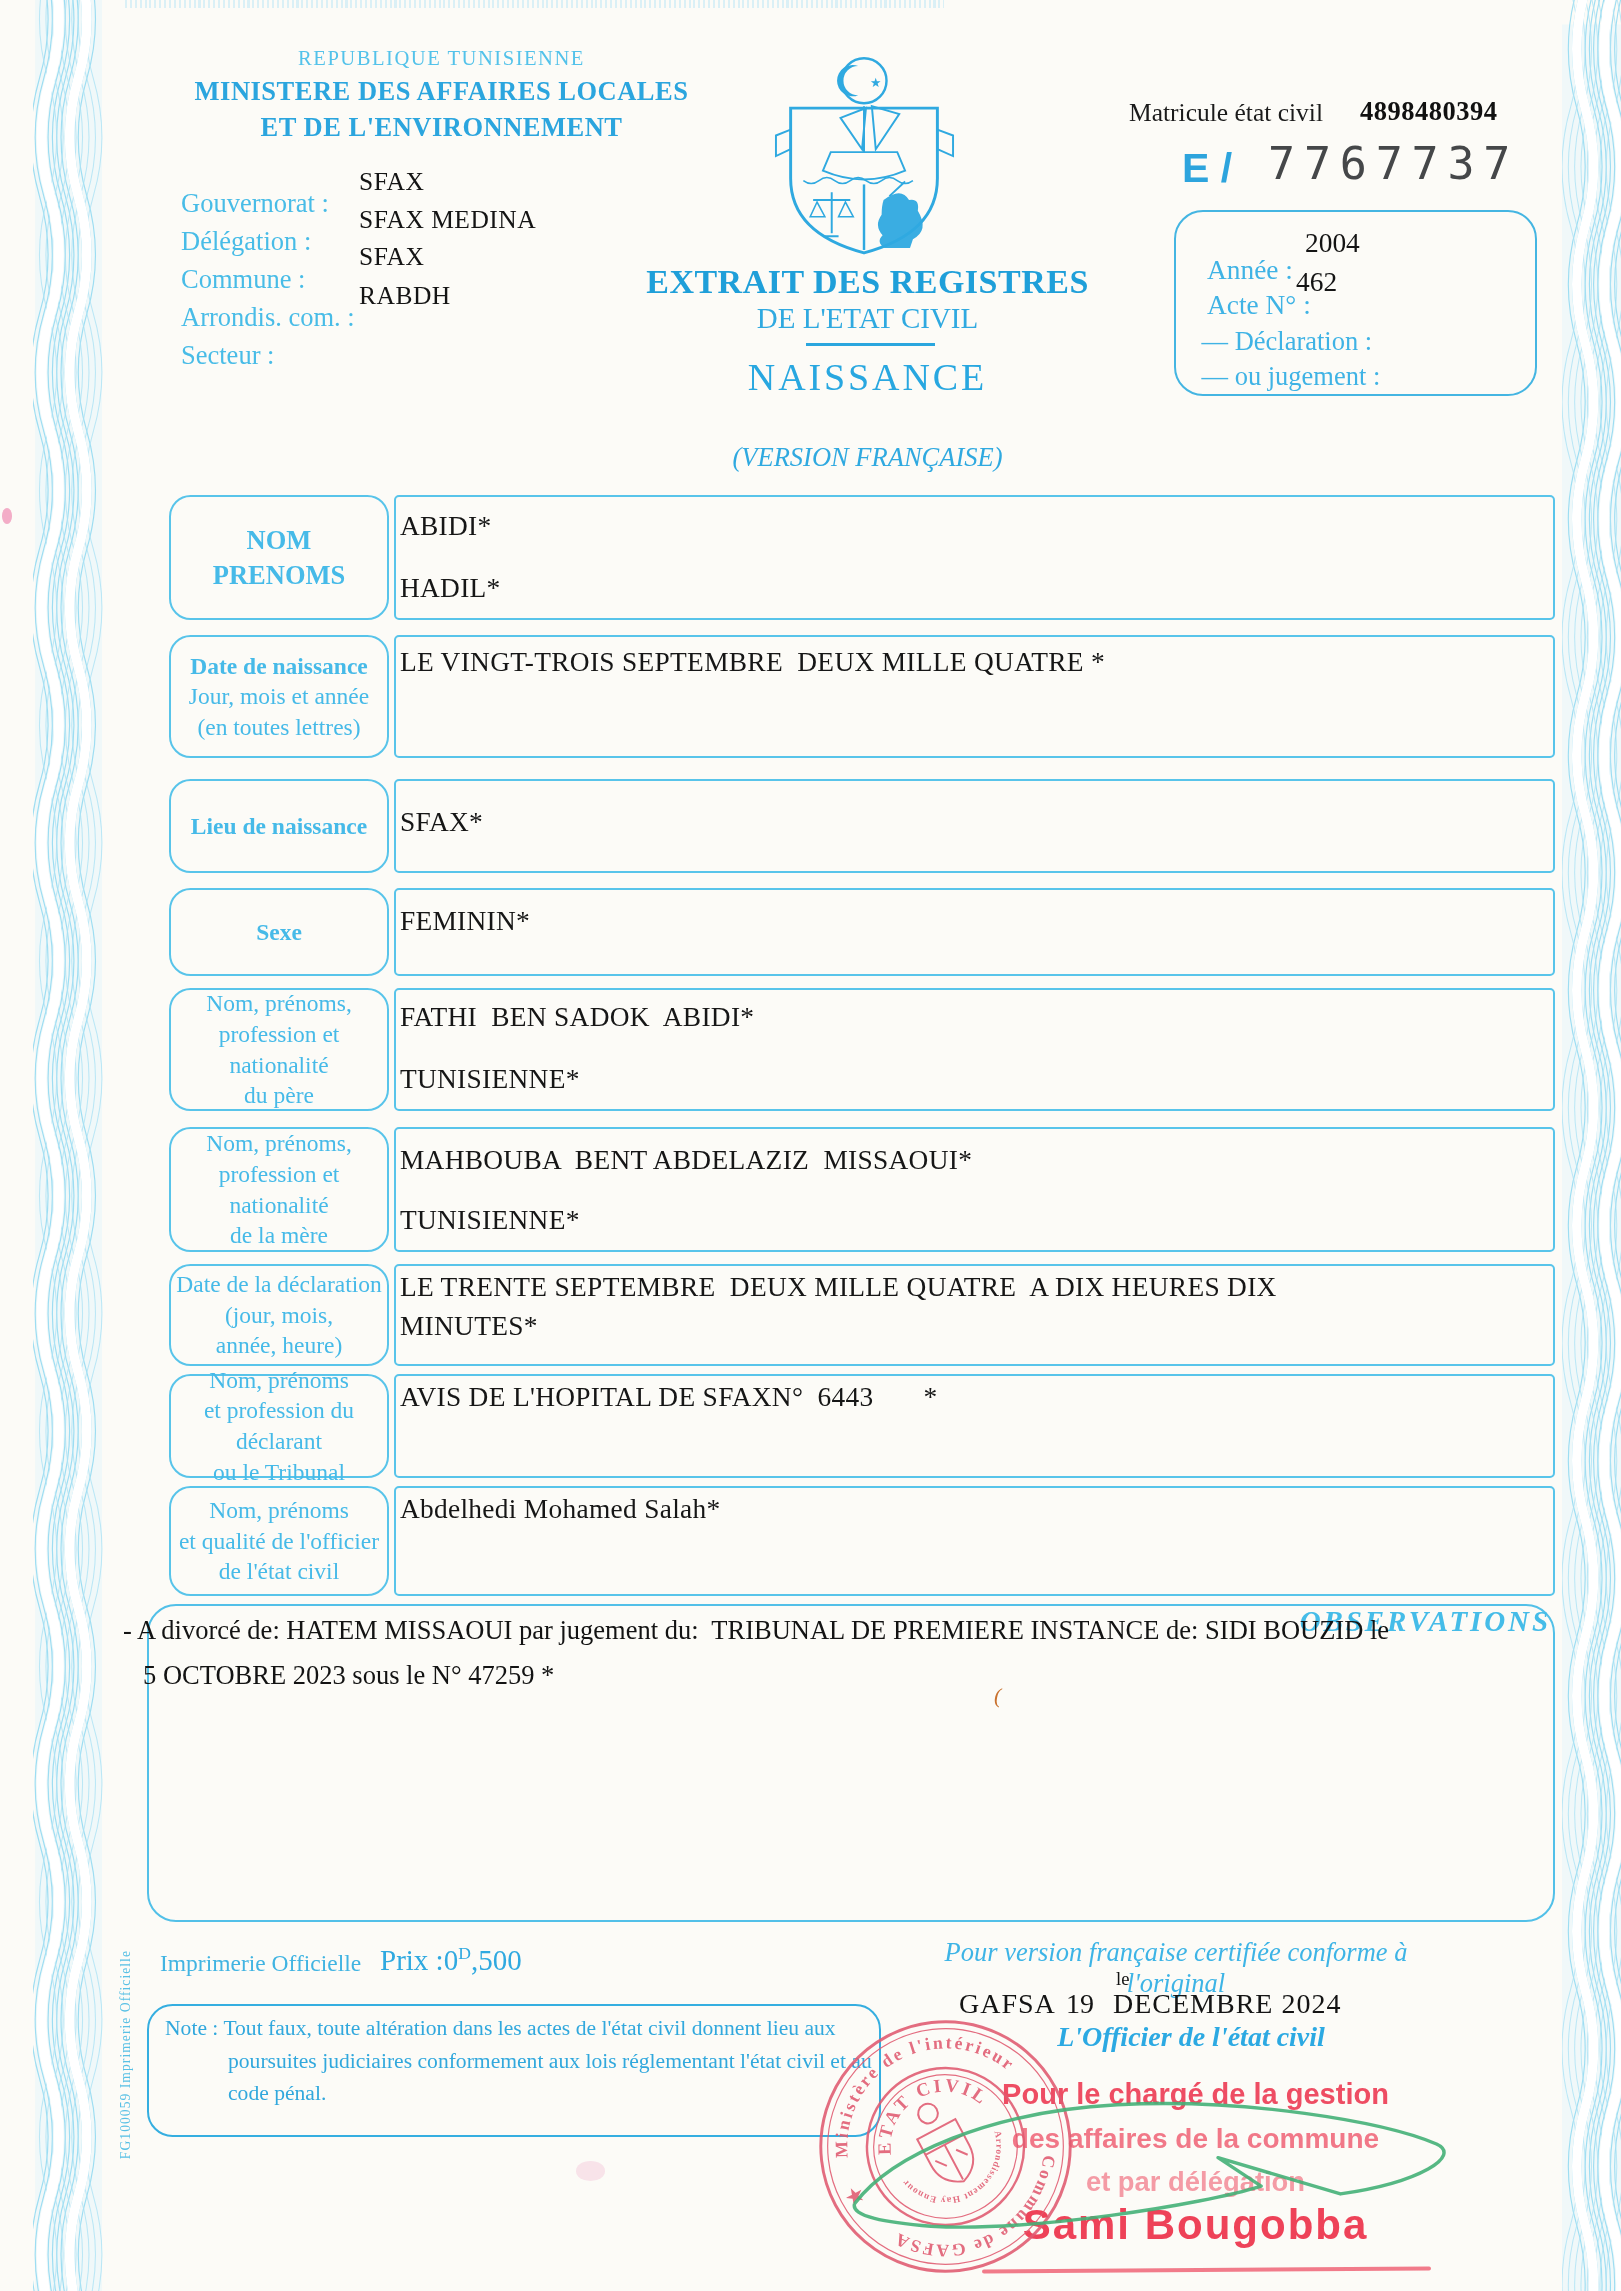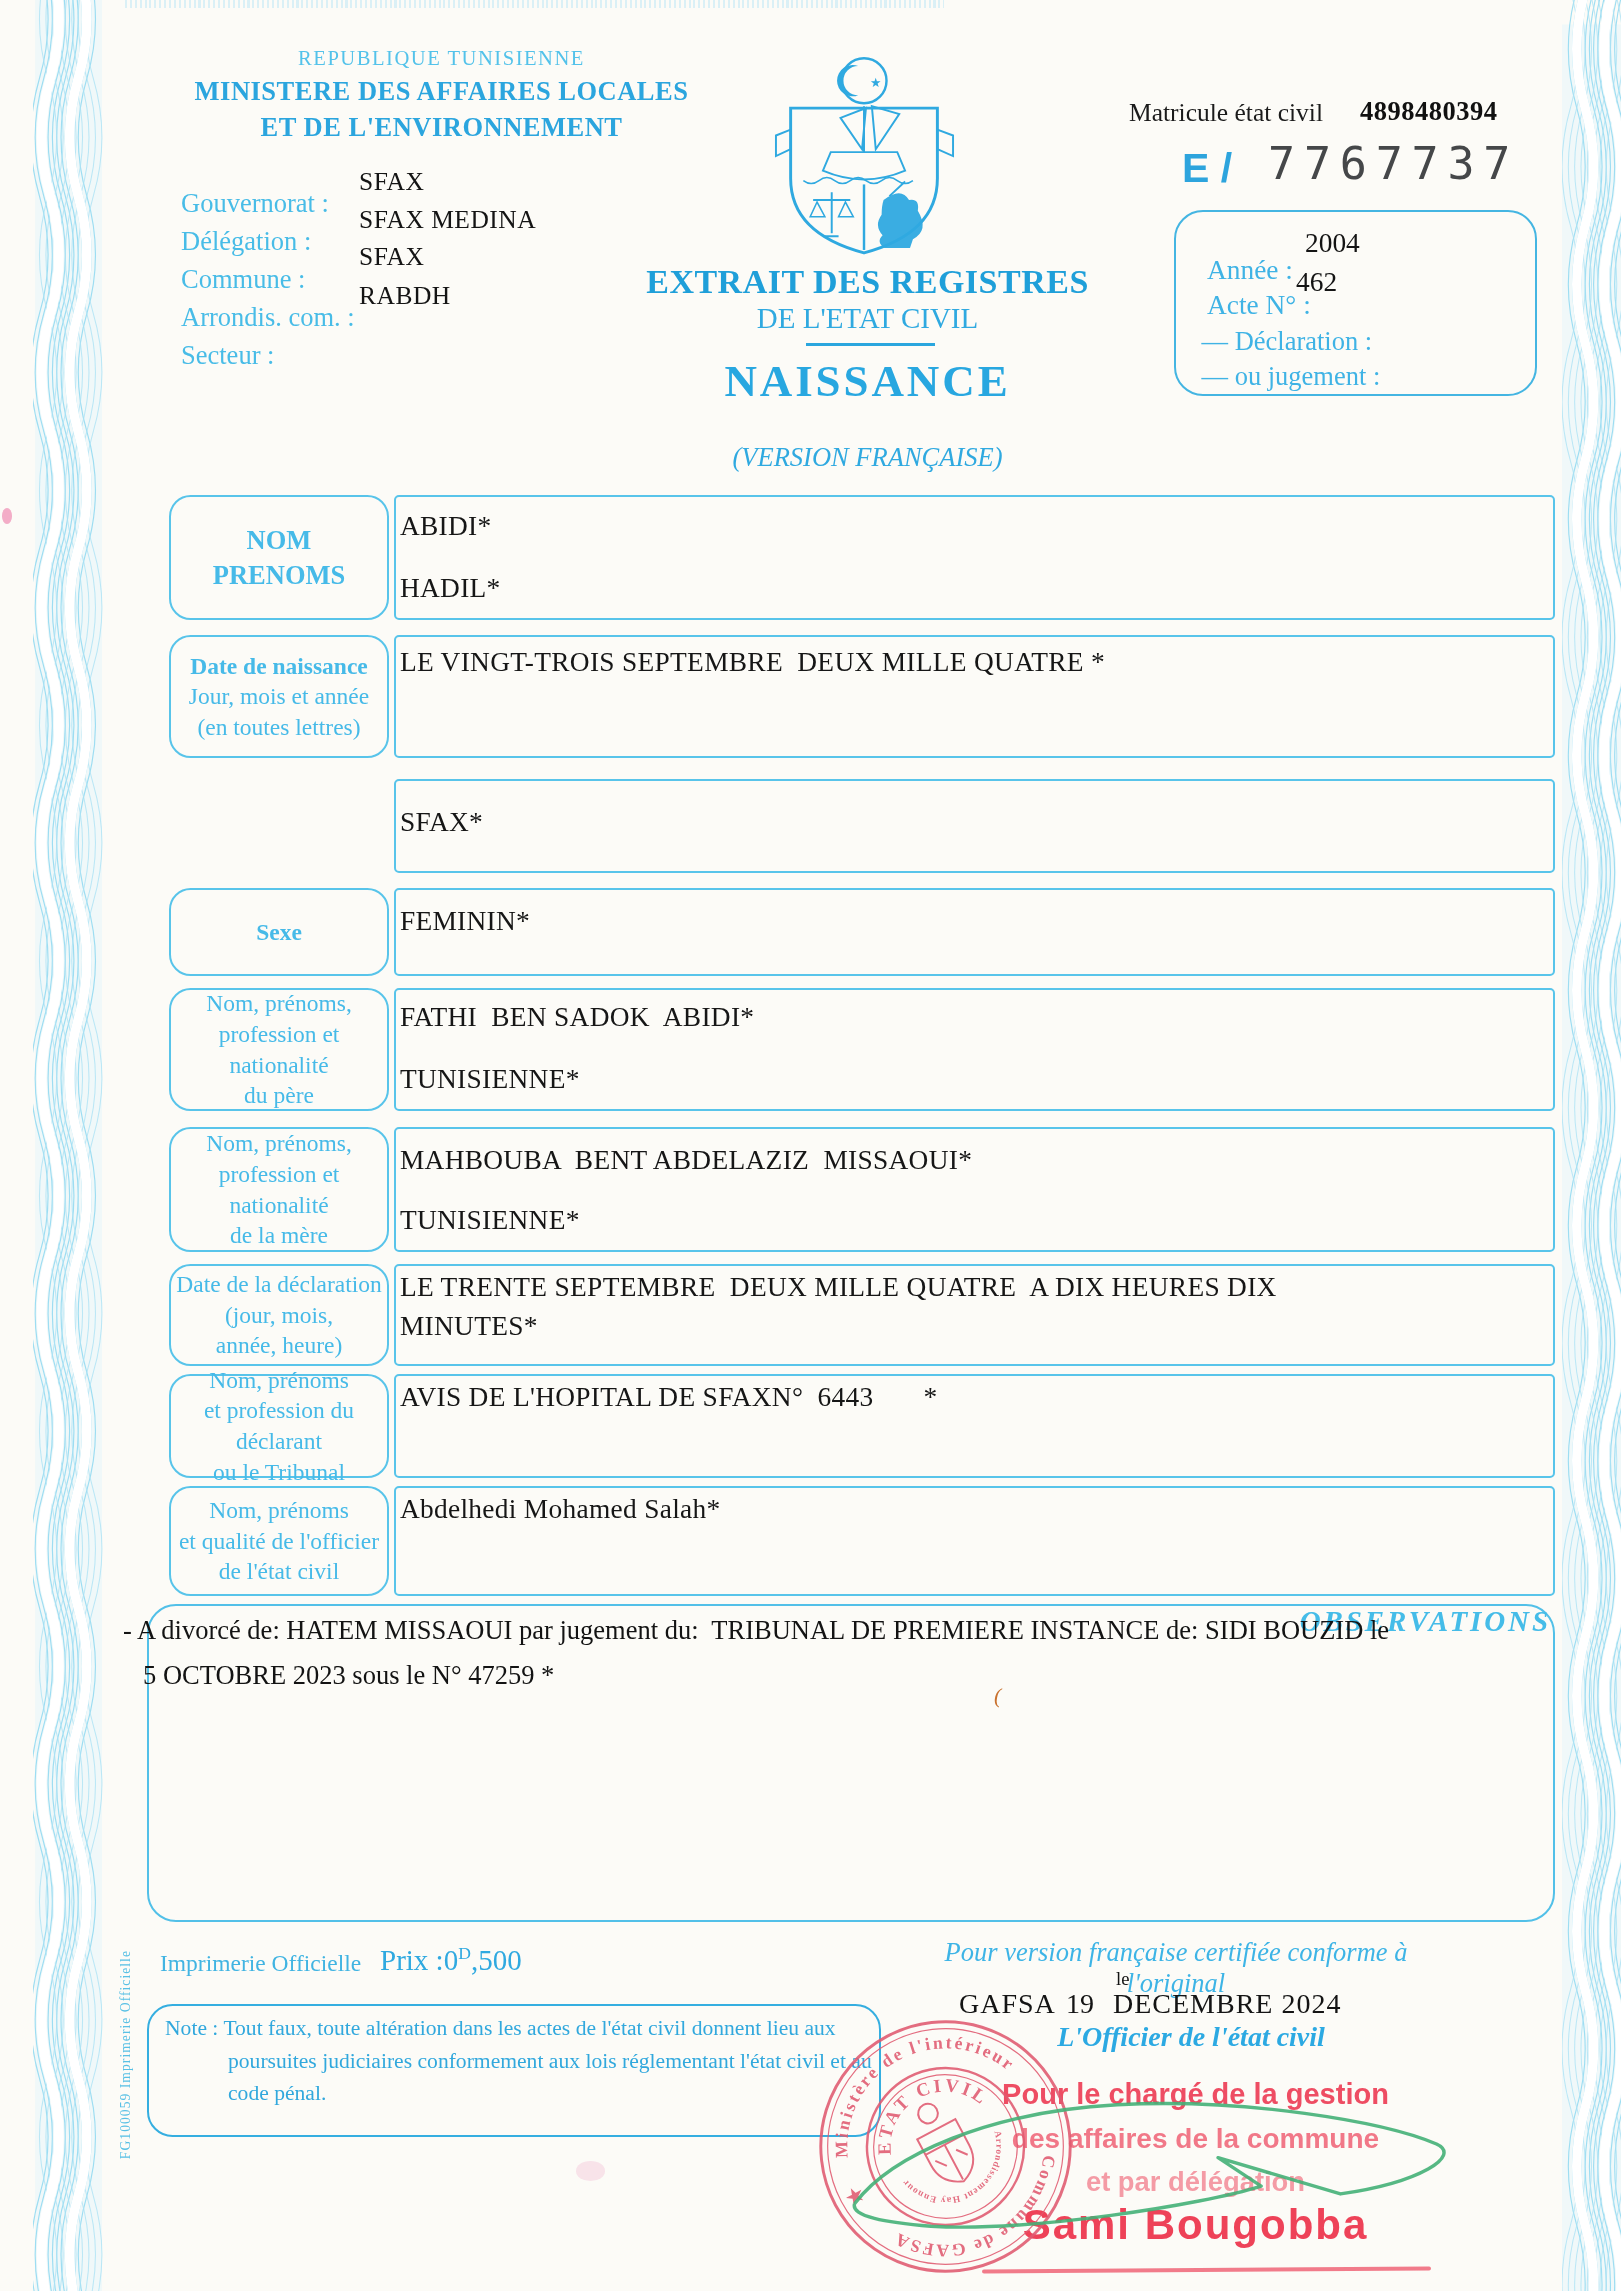--- a/index.html
+++ b/index.html
@@ -26,21 +26,21 @@
   .ab-annee-v{left:129px;top:15.7px;font-size:27.4px;color:#141414;}
   .ab-acte{left:31px;top:78px;font-size:27.4px;color:#3fb3e5;}
   .ab-acte-v{left:120px;top:55px;font-size:27.4px;color:#141414;}
   .ab-decl{left:25.5px;top:114px;font-size:26.5px;color:#3fb3e5;}
   .ab-jug{left:25.5px;top:149px;font-size:26.5px;color:#3fb3e5;}
 
   
   .title1{left:549px;top:263px;width:637px;font-size:34px;font-weight:bold;color:#1f9fd9;text-align:center;letter-spacing:0.5px;}
   .title2{left:549px;top:302px;width:637px;font-size:29px;color:#2fa9e0;text-align:center;}
   .title-rule{left:806px;top:343px;width:129px;height:2.9px;background:#2aa6de;}
-  .title3{left:549px;top:355px;width:637px;font-size:45px;font-weight:bold;color:#28a7e0;text-align:center;letter-spacing:2.9px;}
+  .title3{left:549px;top:355px;width:637px;font-size:38px;font-weight:normal;color:#28a7e0;text-align:center;letter-spacing:2.9px;}
   .title4{left:549px;top:406px;width:637px;font-size:26.5px;font-style:italic;color:#2fa9e0;text-align:center;margin-top:36px;}
 
   
   .fieldrow{position:absolute;left:0;width:1621px;}
   .rlabel{position:absolute;left:169px;width:220px;top:0;bottom:0;border:2.9px solid #58c4ea;border-radius:21.6px;
           display:flex;flex-direction:column;justify-content:center;align-items:center;
           color:#46bae8;text-align:center;font-size:23.5px;line-height:1.3;padding:0 3.9px;box-sizing:border-box;}
   .rvalue{position:absolute;left:394px;width:1157px;top:0;bottom:0;border:2.9px solid #58c4ea;border-radius:5px;}
   .vline{position:absolute;left:3.9px;color:#161616;font-size:27.4px;white-space:pre;letter-spacing:0.3px;}
   .big{font-size:26.5px;}
@@ -231,20 +231,23 @@
       <span class="b">Date de naissance</span>
       <span>Jour, mois et année</span>
       <span>(en toutes lettres)</span>
     </div>
     <div class="rvalue">
       <span class="vline" style="top:9.8px">LE VINGT-TROIS SEPTEMBRE  DEUX MILLE QUATRE *</span>
     </div>
   </div>
 
   <div class="fieldrow" style="top:779px;height:94px">
+    <div class="rlabel">
+      <span class="b">Lieu de naissance</span>
+    </div>
     <div class="rvalue">
       <span class="vline" style="top:25.5px">SFAX*</span>
     </div>
   </div>
 
   <div class="fieldrow" style="top:888px;height:88px">
     <div class="rlabel">
       <span class="b">Sexe</span>
     </div>
     <div class="rvalue">

